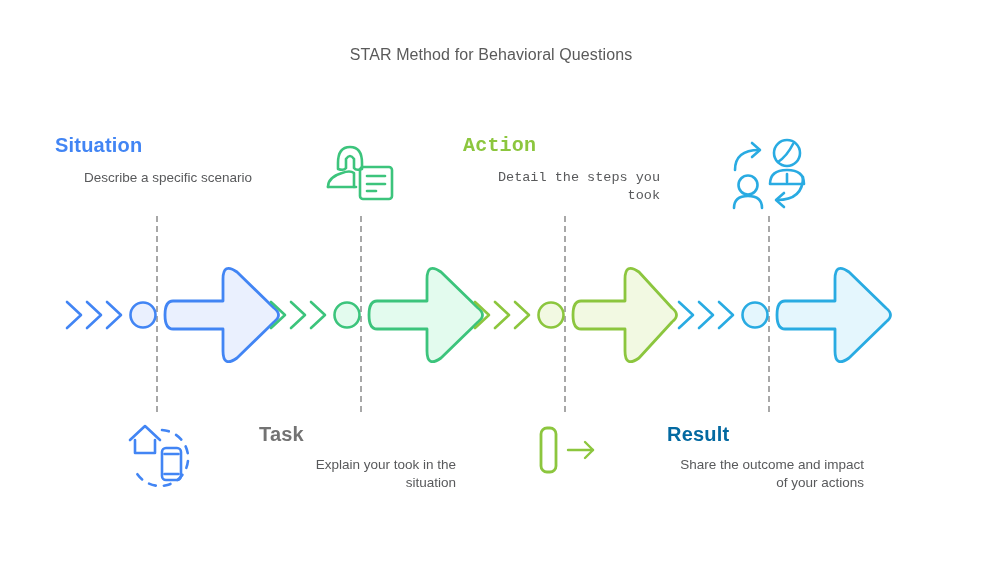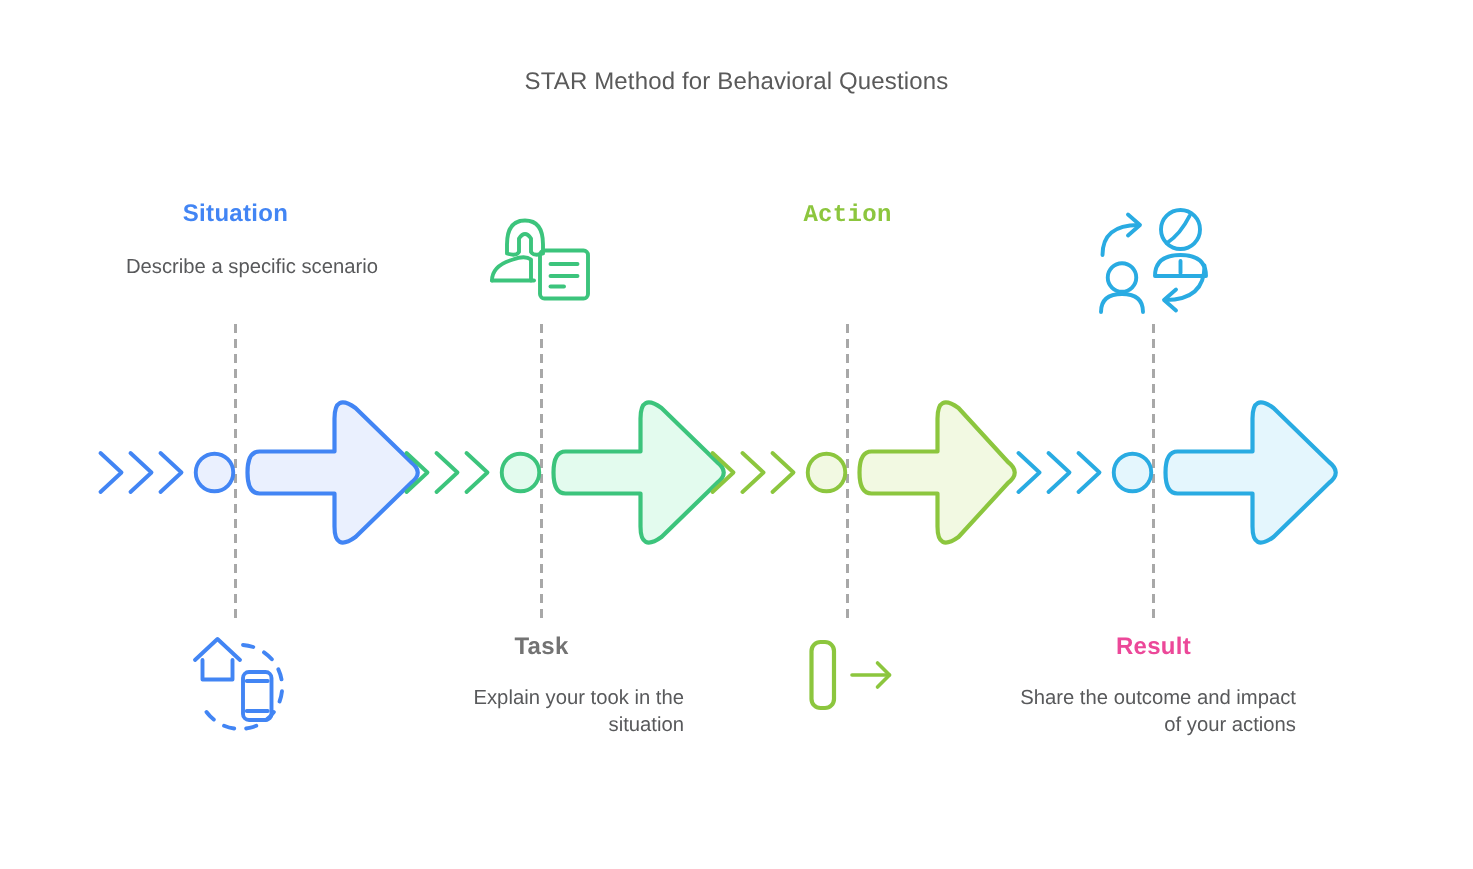--- a/index.html
+++ b/index.html
@@ -49,22 +49,22 @@
     width: 0;
     height: 196px;
     border-left: 2px dashed #a8a8a8;
   }
 
   
   .label {
     position: absolute;
     width: 204px;
     left: 0;
-    text-align: center;
-    font-size: 16px;
+    text-align: left;
+    font-size: 20px;
     font-weight: bold;
     letter-spacing: 0.2px;
   }
   .desc {
     position: absolute;
     width: 190px;
     left: 7px;
     text-align: right;
     font-size: 13.5px;
     line-height: 18px;
@@ -180,20 +180,21 @@
     </svg>
   </div>
 </div>
 
 <div class="column col-2">
 
   <div class="dash-line"></div>
 
   <div class="label top" style="color:#8cc63e">Action</div>
 
+  <div class="desc top">Detail the steps you took</div>
 
   <div class="arrow-row">
     <svg width="230" height="130" viewBox="0 0 230 130" aria-hidden="true">
       <g fill="none" stroke="#8cc63e" stroke-width="2.6" stroke-linecap="round" stroke-linejoin="round">
         <path d="M12 52 L26 65 L12 78"></path>
         <path d="M32 52 L46 65 L32 78"></path>
         <path d="M52 52 L66 65 L52 78"></path>
       </g>
       <circle cx="88" cy="65" r="12.5" fill="#f2f9e2" stroke="#8cc63e" stroke-width="2.6"></circle>
       <path d="M118 51 Q110 51 110 65 Q110 79 118 79 L162 79 L162 101
@@ -210,21 +211,21 @@
         <path d="M62 20 L70 28 L62 36" stroke-width="2.4"></path>
       </g>
     </svg>
   </div>
 </div>
 
 <div class="column col-3">
 
   <div class="dash-line"></div>
 
-  <div class="label bottom" style="color:#ec4899">Result</div>
+  <div class="label bottom" style="color:#0369a1">Result</div>
 
   <div class="desc bottom">Share the outcome and impact of your actions</div>
 
   <div class="arrow-row">
     <svg width="230" height="130" viewBox="0 0 230 130" aria-hidden="true">
       <g fill="none" stroke="#29abe2" stroke-width="2.6" stroke-linecap="round" stroke-linejoin="round">
         <path d="M12 52 L26 65 L12 78"></path>
         <path d="M32 52 L46 65 L32 78"></path>
         <path d="M52 52 L66 65 L52 78"></path>
       </g>

